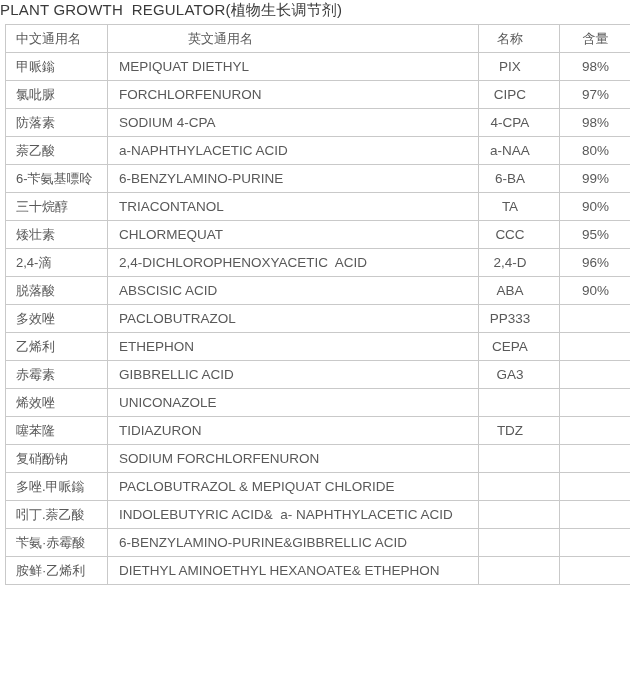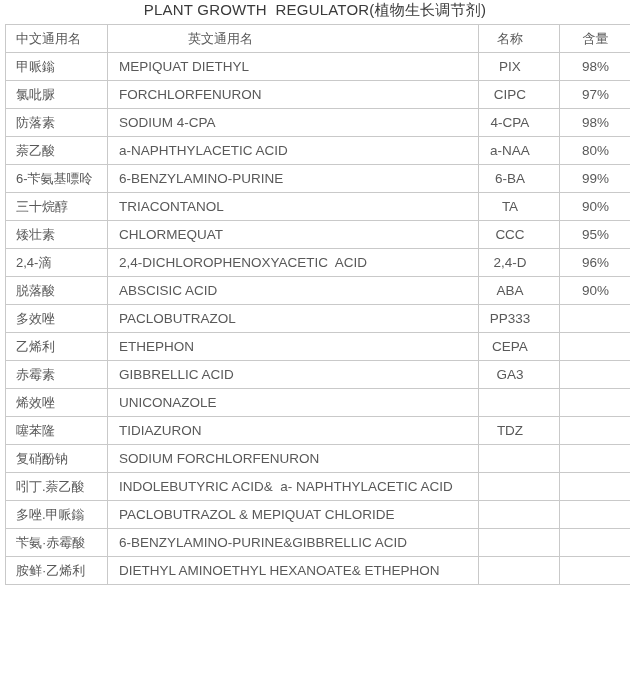--- a/index.html
+++ b/index.html
@@ -11,21 +11,21 @@
   .page {
     width: 630px;
     height: 692px;
     background: #ffffff;
     overflow: hidden;
   }
   .page-title {
     width: 630px;
     height: 22px;
     line-height: 20px;
-    text-align: center;
+    text-align: left;
     font-size: 15px;
     font-weight: 400;
     color: #3a3a3a;
     white-space: pre;
     letter-spacing: 0.2px;
   }
   table.regulator-table {
     border-collapse: collapse;
     table-layout: fixed;
     width: 626px;
@@ -174,28 +174,28 @@
           <td class="cell-code">TDZ</td>
           <td class="cell-content"></td>
         </tr>
         <tr>
           <td class="cell-cn">复硝酚钠</td>
           <td class="cell-en">SODIUM FORCHLORFENURON</td>
           <td class="cell-code"></td>
           <td class="cell-content"></td>
         </tr>
         <tr>
+          <td class="cell-cn">多唑.甲哌鎓</td>
+          <td class="cell-en">PACLOBUTRAZOL &amp; MEPIQUAT CHLORIDE</td>
+          <td class="cell-code"></td>
+          <td class="cell-content"></td>
+        </tr>
+        <tr>
           <td class="cell-cn">吲丁.萘乙酸</td>
           <td class="cell-en">INDOLEBUTYRIC ACID&amp;  a- NAPHTHYLACETIC ACID</td>
-          <td class="cell-code"></td>
-          <td class="cell-content"></td>
-        </tr>
-        <tr>
-          <td class="cell-cn">多唑.甲哌鎓</td>
-          <td class="cell-en">PACLOBUTRAZOL &amp; MEPIQUAT CHLORIDE</td>
           <td class="cell-code"></td>
           <td class="cell-content"></td>
         </tr>
         <tr>
           <td class="cell-cn">苄氨·赤霉酸</td>
           <td class="cell-en">6-BENZYLAMINO-PURINE&amp;GIBBRELLIC ACID</td>
           <td class="cell-code"></td>
           <td class="cell-content"></td>
         </tr>
         <tr>

